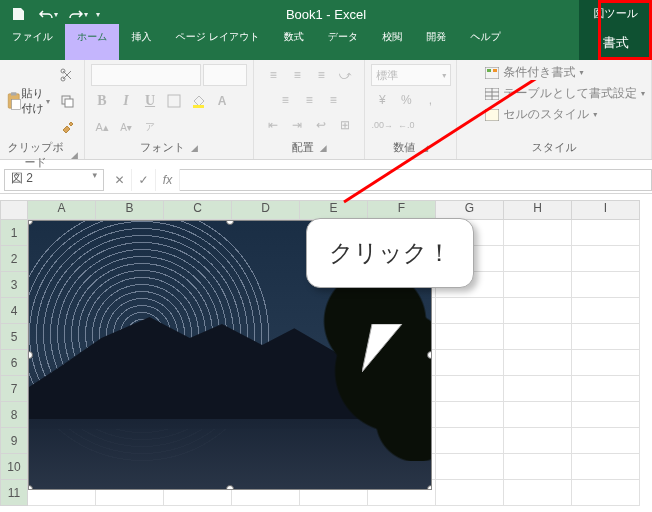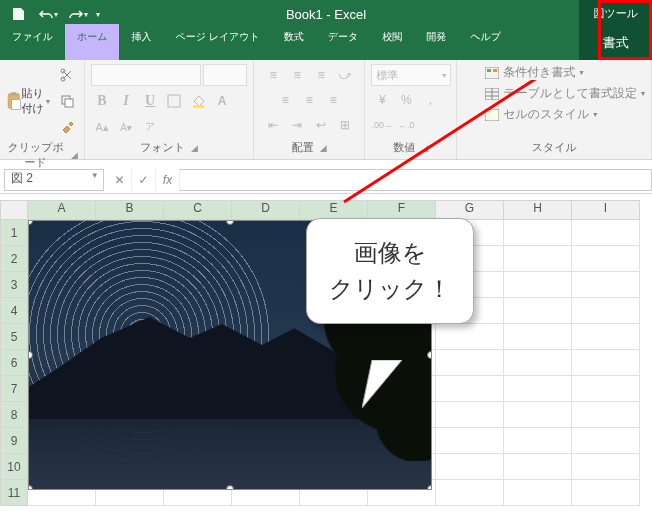--- a/index.html
+++ b/index.html
@@ -472,21 +472,20 @@
     <div class="handle h-ml"></div>
     <div class="handle h-mr"></div>
     <div class="handle h-bl"></div>
     <div class="handle h-bm"></div>
     <div class="handle h-br"></div>
   </div>
 </div>
 
 <div class="callout">
   <div class="bubble">
-    <div>画像を</div>
     <div>クリック！</div>
   </div>
   <div class="tail">
     <svg width="50" height="50">
         <polygon points="10,0 40,0 0,48" fill="#fff" stroke="#aaa"></polygon>
       </svg>
   </div>
 </div>
 
 <svg class="arrow" width="300" height="130">

